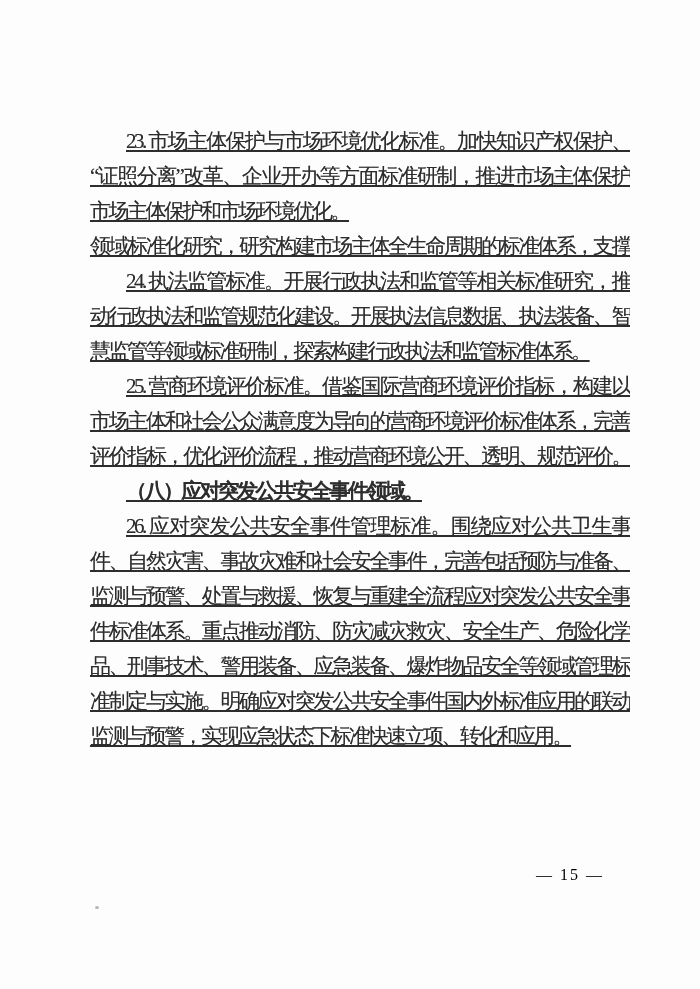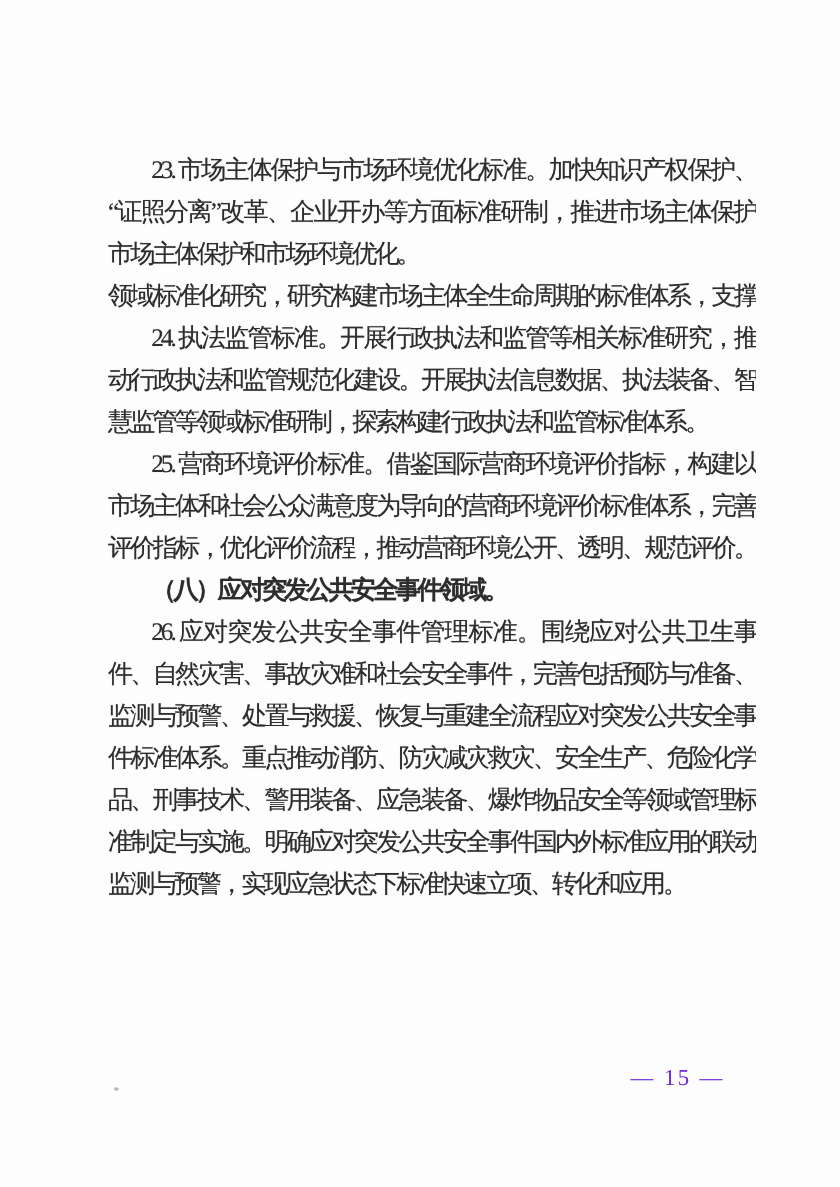--- a/index.html
+++ b/index.html
@@ -28,36 +28,36 @@
     text-justify: inter-character;
     overflow: hidden;
     white-space: nowrap;
     text-shadow: 0 0 0.6px rgba(45,45,45,0.5);
   }
   .ln.end { text-align-last: left; }
   .ln.indent { text-indent: 36px; }
   .ln.heading { font-weight: 700; }
   .pageno {
     position: absolute;
-    top: 888px;
+    top: 866px;
     right: 96px;
-    font-size: 19px;
+    font-size: 16px;
     letter-spacing: 2px;
-    color: #6d28d9;
+    color: #000000;
   }
   .artifact {
     position: absolute;
     left: 95px;
     top: 906px;
     width: 4px;
     height: 3px;
     background: rgba(95,95,95,0.45);
     border-radius: 50%;
   }
-  section { margin: 0; padding: 0; }
+  section { margin: 0; padding: 0; text-decoration: underline; }
 </style>
 </head>
 <body>
 
 <div>
 
   <main class="doc-body">
 
     <section>
       <div class="ln indent">23. 市场主体保护与市场环境优化标准。加快知识产权保护、</div>

